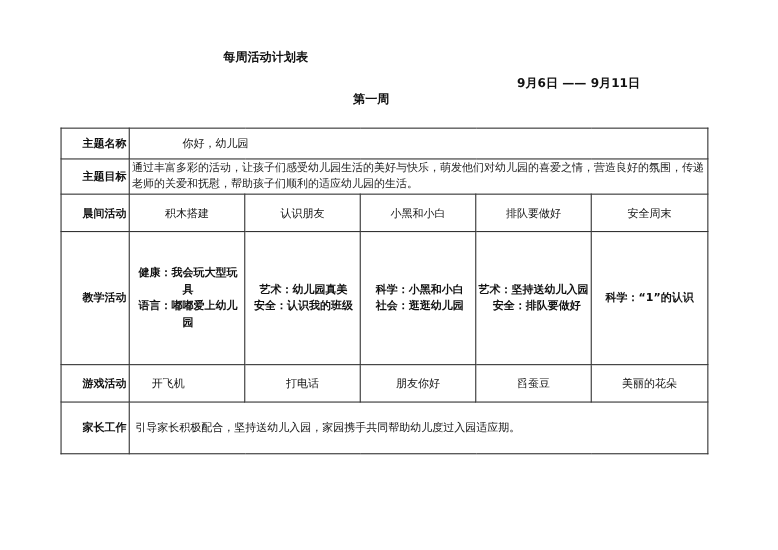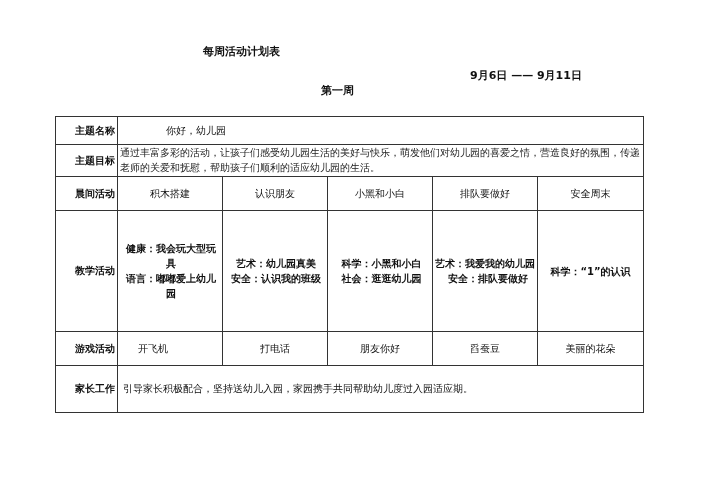--- a/index.html
+++ b/index.html
@@ -56,21 +56,21 @@
     </td>
     <td class="multi" style="padding-left:4px">
       <div>艺术：幼儿园真美</div>
       <div>安全：认识我的班级</div>
     </td>
     <td class="multi" style="padding-left:5px">
       <div>科学：小黑和小白</div>
       <div>社会：逛逛幼儿园</div>
     </td>
     <td class="multi">
-      <div>艺术：我爱我的幼儿园</div>
+      <div>艺术：坚持送幼儿入园</div>
       <div style="padding-left:6px">安全：排队要做好</div>
     </td>
     <td class="multi">
       <div>科学：“1”的认识</div>
     </td>
   </tr>
   <tr style="height:34px">
     <td class="lbl">游戏活动</td>
     <td class="bold" style="padding-left:20px">开飞机</td>
     <td class="bold c">打电话</td>

